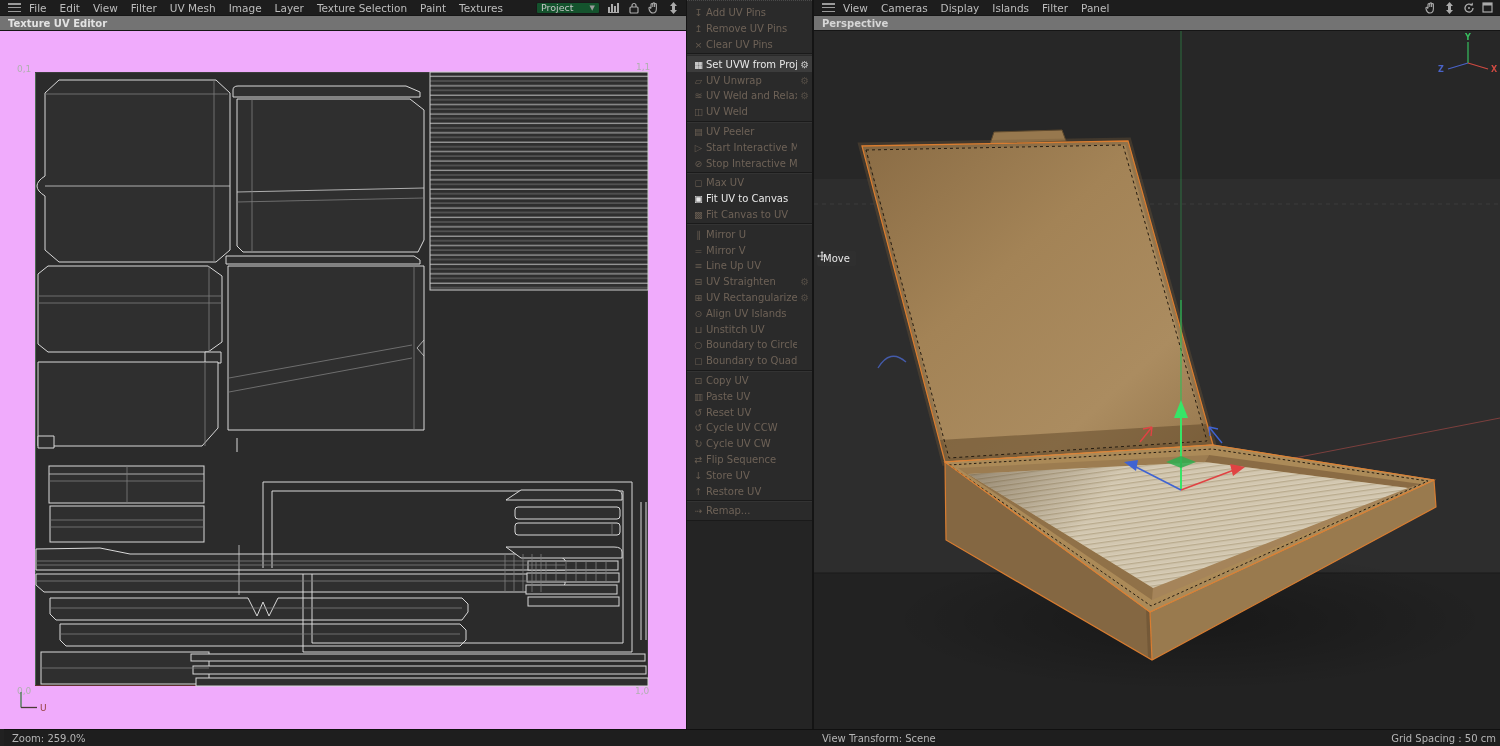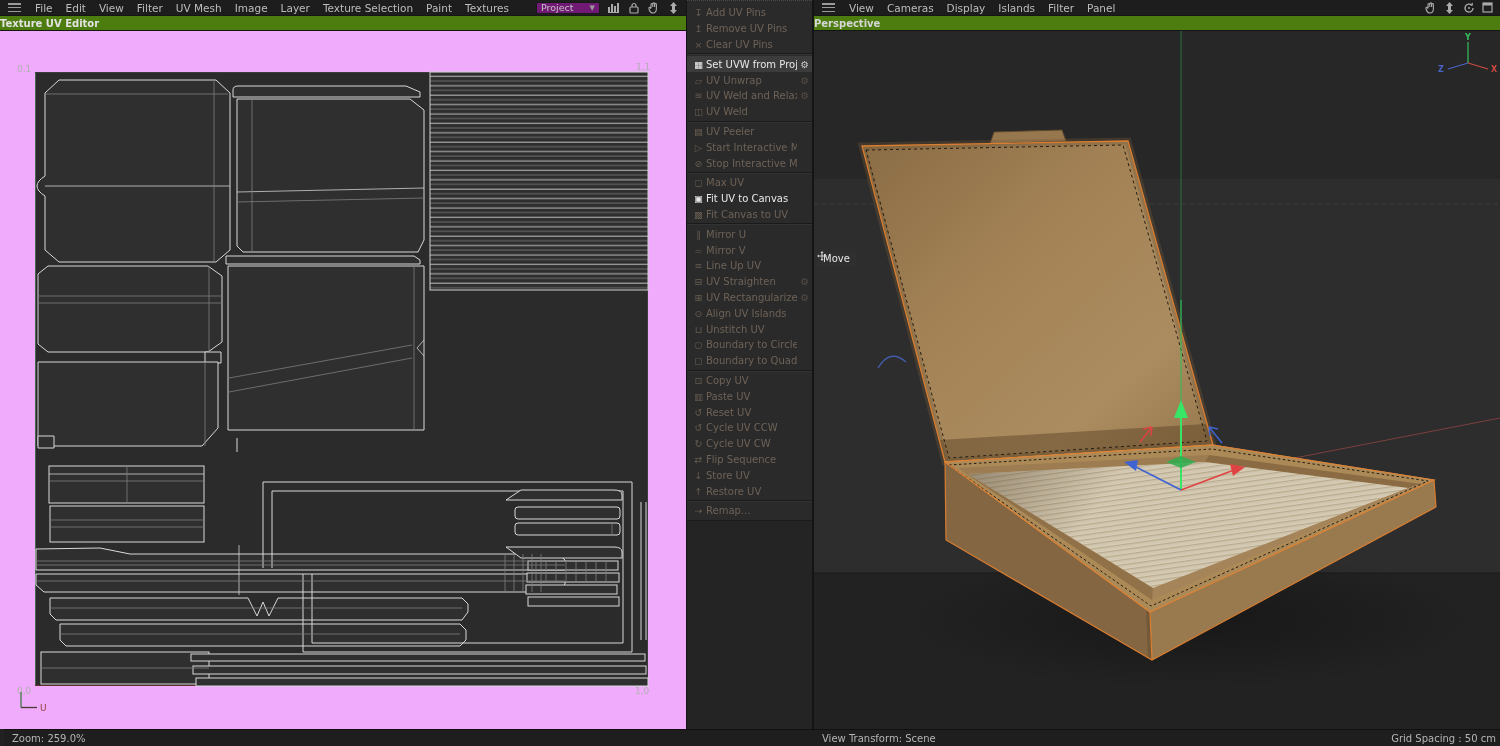--- a/index.html
+++ b/index.html
@@ -8,30 +8,30 @@
   .app { position:relative; width:1500px; height:746px; background:#212121; }
 
   
   .left-panel  { position:absolute; left:0;   top:0; width:686px; height:746px; background:#212121; }
   .mid-panel   { position:absolute; left:686px; top:0; width:128px; height:746px; background:#242424;
                  border-left:1px solid #141414; border-right:2px solid #141414; }
   .right-panel { position:absolute; left:814px; top:0; width:686px; height:746px; background:#262626; }
 
   
   .menubar { position:absolute; left:0; top:0; right:0; height:16px; background:#1d1d1d;
-             display:flex; align-items:center; gap:6px; padding:0 6px; border-bottom:1px solid #161616; }
+             display:flex; align-items:center; gap:0; padding:0 6px; border-bottom:1px solid #161616; }
   .hamburger { width:13px; height:9px; margin:0 8px 0 2px; display:flex; flex-direction:column; justify-content:space-between; }
   .hamburger i { display:block; height:1.5px; background:#9a9a9a; }
   .menu-item { color:#bdbdbd; font-size:10.5px; padding:0 13px 0 0; white-space:nowrap; cursor:default; }
-  .subbar { position:absolute; left:0; top:16px; right:0; height:15px; background:#4d7c0f;
-            display:flex; align-items:center; padding:0 0; border-bottom:1px solid #151515; }
+  .subbar { position:absolute; left:0; top:16px; right:0; height:15px; background:#737373;
+            display:flex; align-items:center; padding:0 8px; border-bottom:1px solid #151515; }
   .subbar-title { color:#e3e3e3; font-size:10px; font-weight:bold; }
 
   .project-box { margin-left:auto; display:flex; align-items:center; gap:7px; }
-  .project-select { width:64px; height:12px; background:#701a75; border:1px solid #191919; border-radius:2px;
+  .project-select { width:64px; height:12px; background:#14532d; border:1px solid #191919; border-radius:2px;
             color:#c4c4c4; font-size:9.5px; display:flex; align-items:center; padding:0 4px; }
   .project-select .arrow { margin-left:auto; font-size:7px; color:#9a9a9a; }
   .bar-icon { width:13px; height:12px; display:flex; align-items:center; justify-content:center; }
   .bar-icon svg { display:block; }
 
   
   .canvas-area { position:absolute; left:0; top:31px; width:686px; height:698px; background:#f0abfc; }
   .canvas-area svg { position:absolute; left:0; top:0; }
 
   

